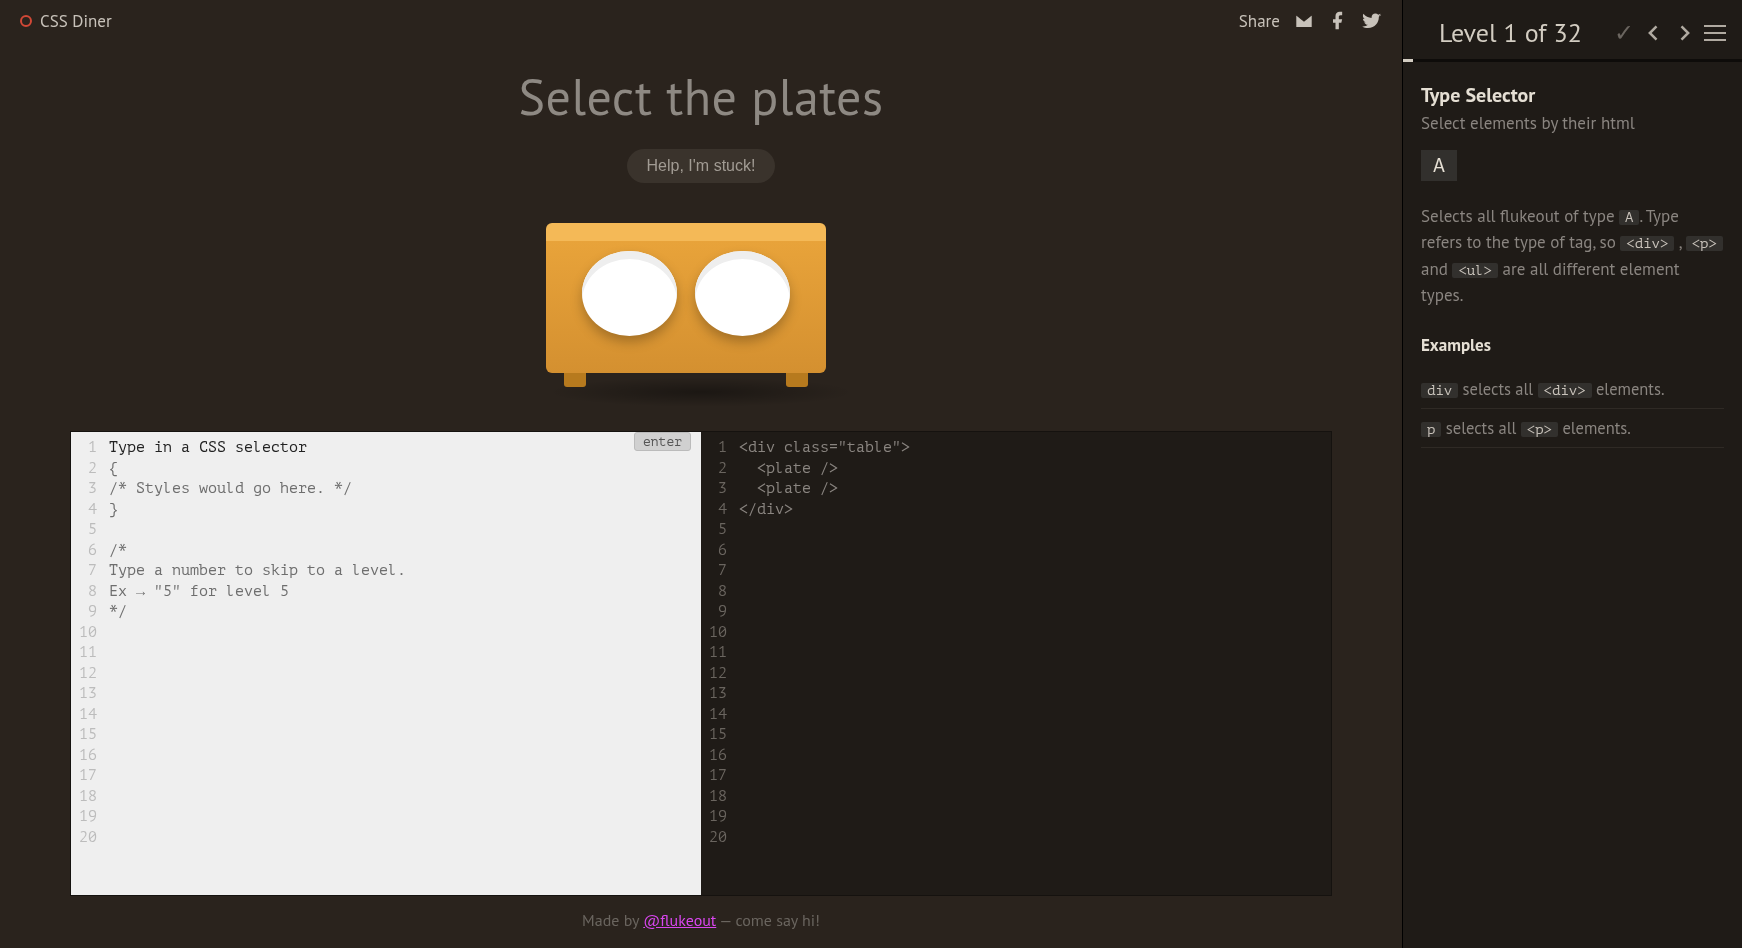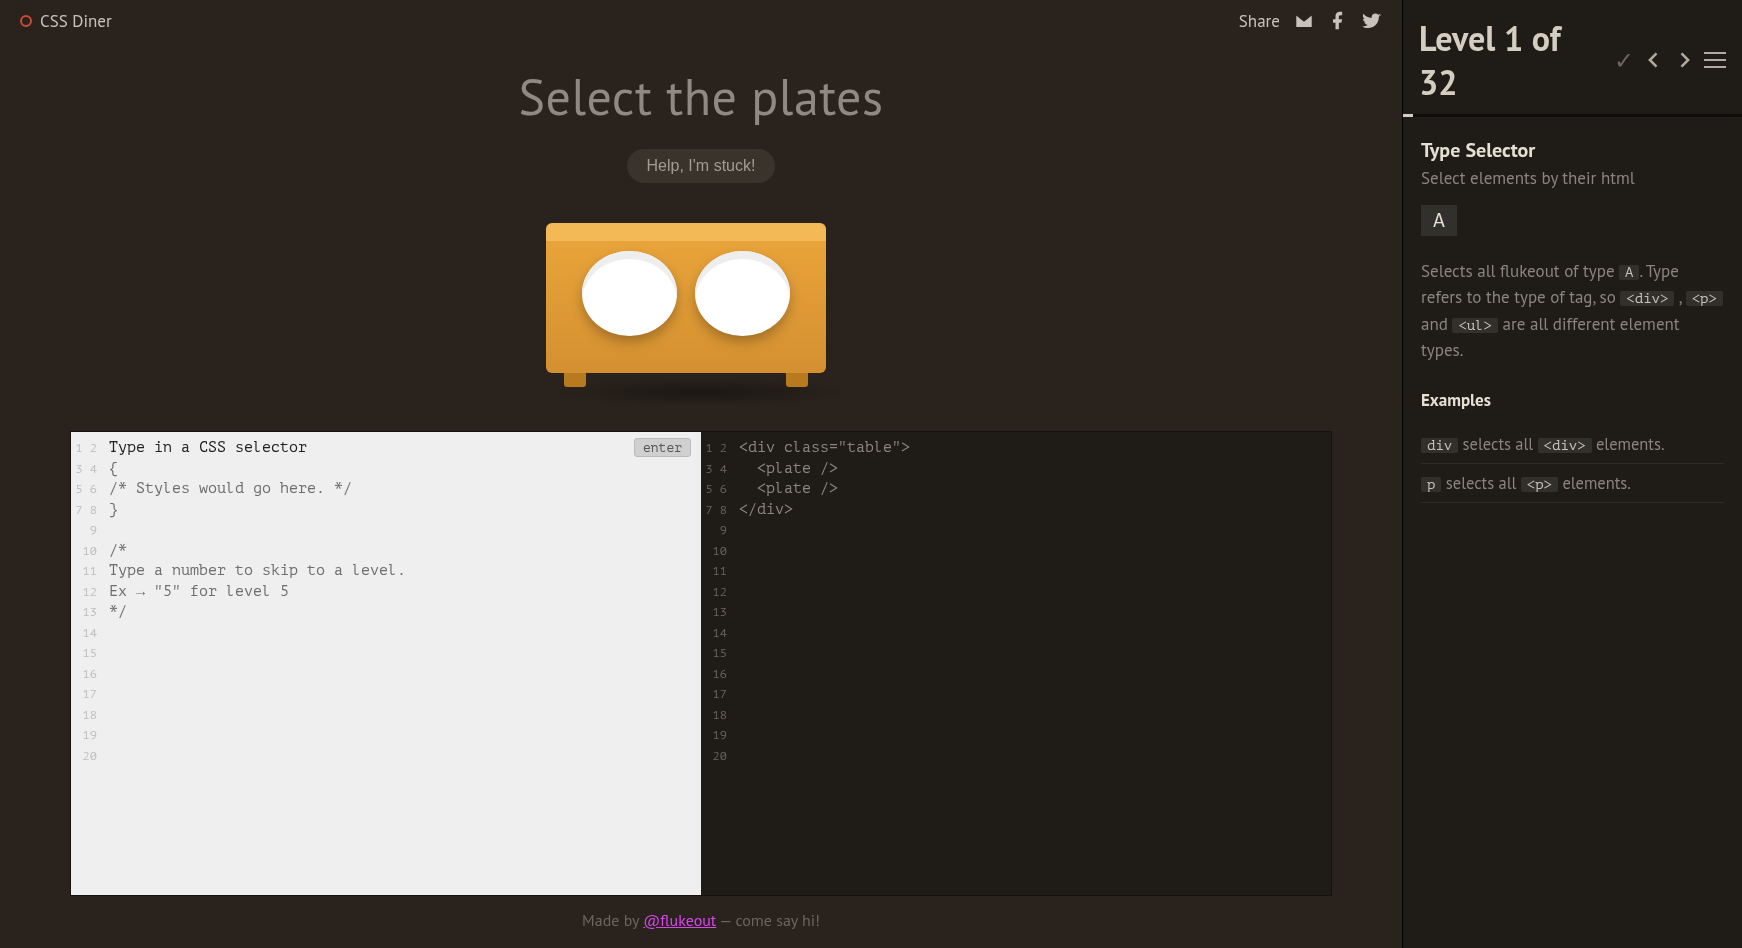--- a/index.html
+++ b/index.html
@@ -117,38 +117,38 @@
 .tab-dim { color: #6a655f; }
 .panes { display: flex; flex: 1; overflow: hidden; font-family: "PT Mono", Menlo, Consolas, monospace; font-size: 15px; }
 .pane { flex: 1; display: flex; position: relative; }
 .pane.left { background: #efefef; }
 .pane.right { background: #1f1b17; }
 .gutter {
   width: 34px;
   text-align: right;
   padding: 6px 8px 6px 0;
   font-family: "PT Mono", Menlo, Consolas, monospace;
-  font-size: 12px;
+  font-size: 15px;
   line-height: 20.5px;
   user-select: none;
 }
 .pane.left .gutter { color: #bcbcbc; }
 .pane.right .gutter { color: #6a655f; }
 .code {
   flex: 1;
   padding: 6px 10px 6px 4px;
   line-height: 20.5px;
   white-space: pre;
 }
 .pane.left .code { color: #6e6e6e; }
 .pane.left .code .input-line { color: #222; }
 .pane.right .code { color: #8a8580; }
 .enter-btn {
   position: absolute;
-  top: 6px; right: 10px;
+  top: 0; right: 10px;
   background: #d0d0d0;
   color: #555;
   border: 1px solid #bbb;
   border-radius: 3px;
   padding: 1px 8px;
   font-family: "PT Mono", Menlo, monospace;
   font-size: 13px;
   cursor: pointer;
 }
 
@@ -161,21 +161,21 @@
 }
 .footer .author { color: #d946ef; text-decoration: underline; }
 
 
 .side-head {
   display: flex;
   align-items: center;
   padding: 16px 16px 10px;
   gap: 10px;
 }
-.level-text { font-size: 34px; color: #d3cdc2; font-weight: 700; flex: 1; }
+.level-text { font-size: 26px; color: #d3cdc2; font-weight: 400; flex: 1; margin-left: 20px; }
 .check { color: #6a655f; font-size: 24px; margin-left: 4px; }
 .navbtn {
   width: 20px; height: 20px;
   fill: none; stroke: #b0aaa1; stroke-width: 3;
   cursor: pointer;
 }
 .menu-icon { width: 22px; cursor: pointer; }
 .menu-icon div { height: 2px; background: #b0aaa1; margin: 5px 0; }
 .progress { height: 3px; background: #0e0c0a; margin: 0 0 12px; }
 .progress-fill { width: 3%; height: 100%; background: #d3cdc2; }

